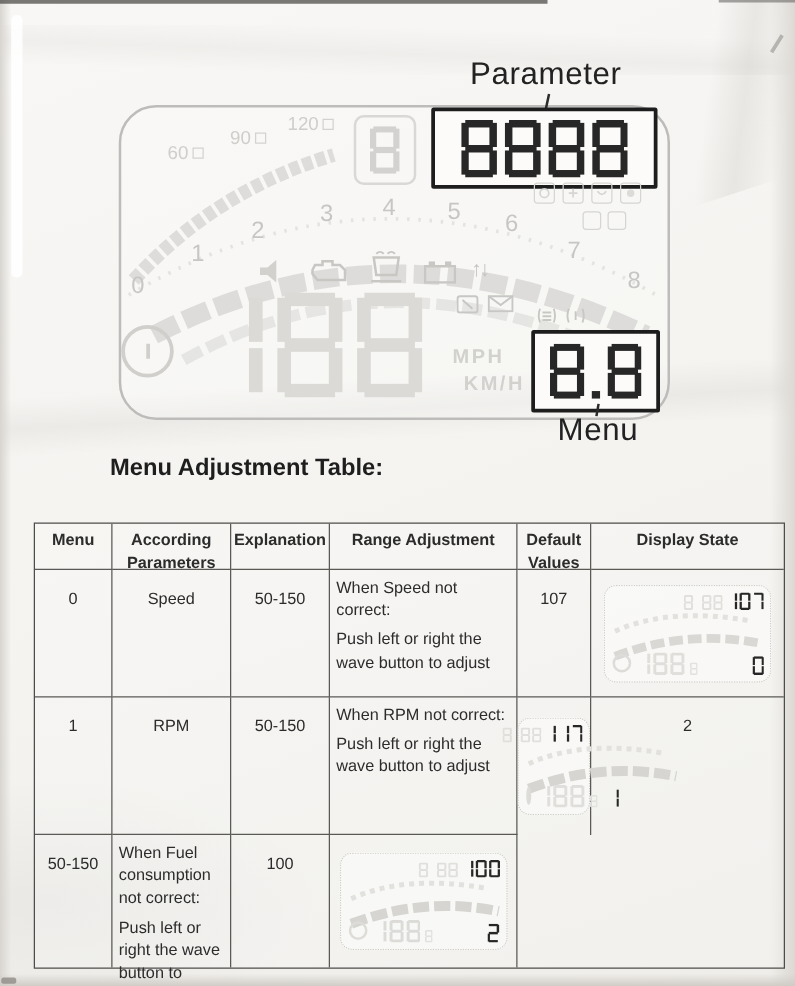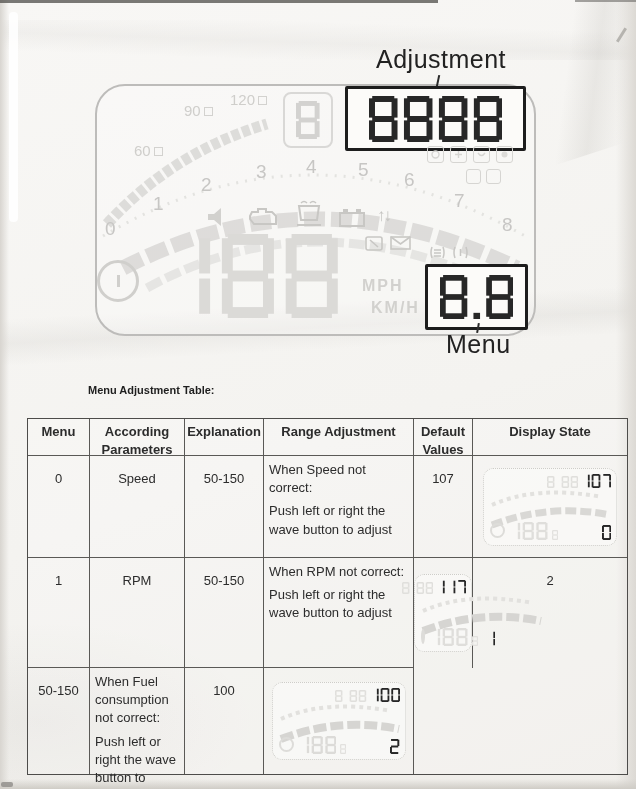--- a/index.html
+++ b/index.html
@@ -46,21 +46,21 @@
   .sp-sq{display:inline-block;width:7px;height:7px;border:1.5px solid #d3d2cf;margin-left:3px;}
   .unit{font-size:16px;letter-spacing:2px;color:#d2d1ce;font-weight:bold;}
   .icn{color:#c8c7c4;}
   .arrowsud{font-size:17px;font-weight:bold;color:#c5c4c1;letter-spacing:-2px;}
   .mini-sq{border:1.5px solid #d6d5d2;border-radius:3px;display:flex;align-items:center;justify-content:center;}
   .circ-icon{width:36px;height:36px;border:3px solid #d0cfcc;border-radius:50%;
              display:flex;align-items:center;justify-content:center;}
   .circ-icon i{display:block;width:3px;height:12px;background:#d0cfcc;}
 
   
-  .tbl-title{left:88px;top:384px;font-size:11px;font-weight:bold;color:#1e1e1e;}
+  .tbl-title{left:88px;top:364px;font-size:19px;font-weight:bold;color:#1e1e1e;}
   .tbl{left:27px;top:418px;display:grid;
        grid-template-columns:62px 95px 79px 150px 59px 154px;
        grid-template-rows:37px 102px 110px 106px;
        border:1.4px solid #4d4c4a;background:rgba(255,255,255,.2);}
   .tbl>div{border-right:1.2px solid #5a5956;border-bottom:1.2px solid #5a5956;
            font-size:13px;color:#2c2c2c;box-sizing:border-box;}
   .tbl>div:nth-child(6n){border-right:none;}
   .tbl>div:nth-last-child(-n+6){border-bottom:none;}
   .th{font-weight:bold;text-align:center;padding-top:4px;line-height:1.35;color:#1f1f1f;}
   .th-range{color:#55544f;}
@@ -99,21 +99,21 @@
 
   <div class="abs hud"></div>
 
   <svg class="abs" style="left:95px;top:84px;" width="437" height="248" viewBox="0 0 437 248" fill="none">
     <path d="M 12 140 Q 78 68 172 40" stroke="#c7c6c3" stroke-width="11" stroke-dasharray="8 3" opacity="0.55"></path>
     <path d="M 8 152 Q 215 30 430 152" stroke="#d6d5d2" stroke-width="3" stroke-dasharray="2 7" opacity="0.6"></path>
     <path d="M 28 184 Q 218 86 422 184" stroke="#c3c2bf" stroke-width="15" stroke-dasharray="21 6" opacity="0.5"></path>
     <path d="M 52 204 Q 218 112 408 204" stroke="#cbcac7" stroke-width="9" stroke-dasharray="16 5" opacity="0.4"></path>
   </svg>
 
-  <div class="abs sp-tick" style="left:134px;top:114px;margin-top:28px;"><span>60</span><span class="sp-sq"></span></div>
+  <div class="abs sp-tick" style="left:134px;top:114px;"><span>60</span><span class="sp-sq"></span></div>
   <div class="abs sp-tick" style="left:184px;top:102px;"><span>90</span><span class="sp-sq"></span></div>
   <div class="abs sp-tick" style="left:230px;top:91px;"><span>120</span><span class="sp-sq"></span></div>
 
   <span class="abs tick" style="left:105px;top:218px;">0</span>
   <span class="abs tick" style="left:153px;top:193px;">1</span>
   <span class="abs tick" style="left:201px;top:174px;">2</span>
   <span class="abs tick" style="left:256px;top:161px;">3</span>
   <span class="abs tick" style="left:306px;top:156px;">4</span>
   <span class="abs tick" style="left:358px;top:159px;">5</span>
   <span class="abs tick" style="left:404px;top:169px;">6</span>
@@ -127,21 +127,21 @@
           <rect x="49" y="5" width="13" height="42"></rect>
           <rect x="49" y="53" width="13" height="42"></rect>
           <rect x="7" y="87" width="48" height="13"></rect>
           <rect x="0" y="53" width="13" height="42"></rect>
           <rect x="0" y="5" width="13" height="42"></rect>
           <rect x="7" y="43.5" width="48" height="13"></rect>
         </svg>
       </span>
   </div>
 
-  <div class="abs hud-label" style="left:376px;top:45px;">Adjustment</div>
+  <div class="abs hud-label" style="left:376px;top:45px;">Parameter</div>
   <div class="abs pointer" style="left:437px;top:75px;height:12px;transform:rotate(12deg);"></div>
   <div class="abs pbox">
     <span class="seg dark">
         <svg width="133.4" height="46" viewBox="0 0 290 100" fill="currentColor" style="display:block">
           <rect x="7" y="0" width="48" height="13"></rect>
           <rect x="49" y="5" width="13" height="42"></rect>
           <rect x="49" y="53" width="13" height="42"></rect>
           <rect x="7" y="87" width="48" height="13"></rect>
           <rect x="0" y="53" width="13" height="42"></rect>
           <rect x="0" y="5" width="13" height="42"></rect>

